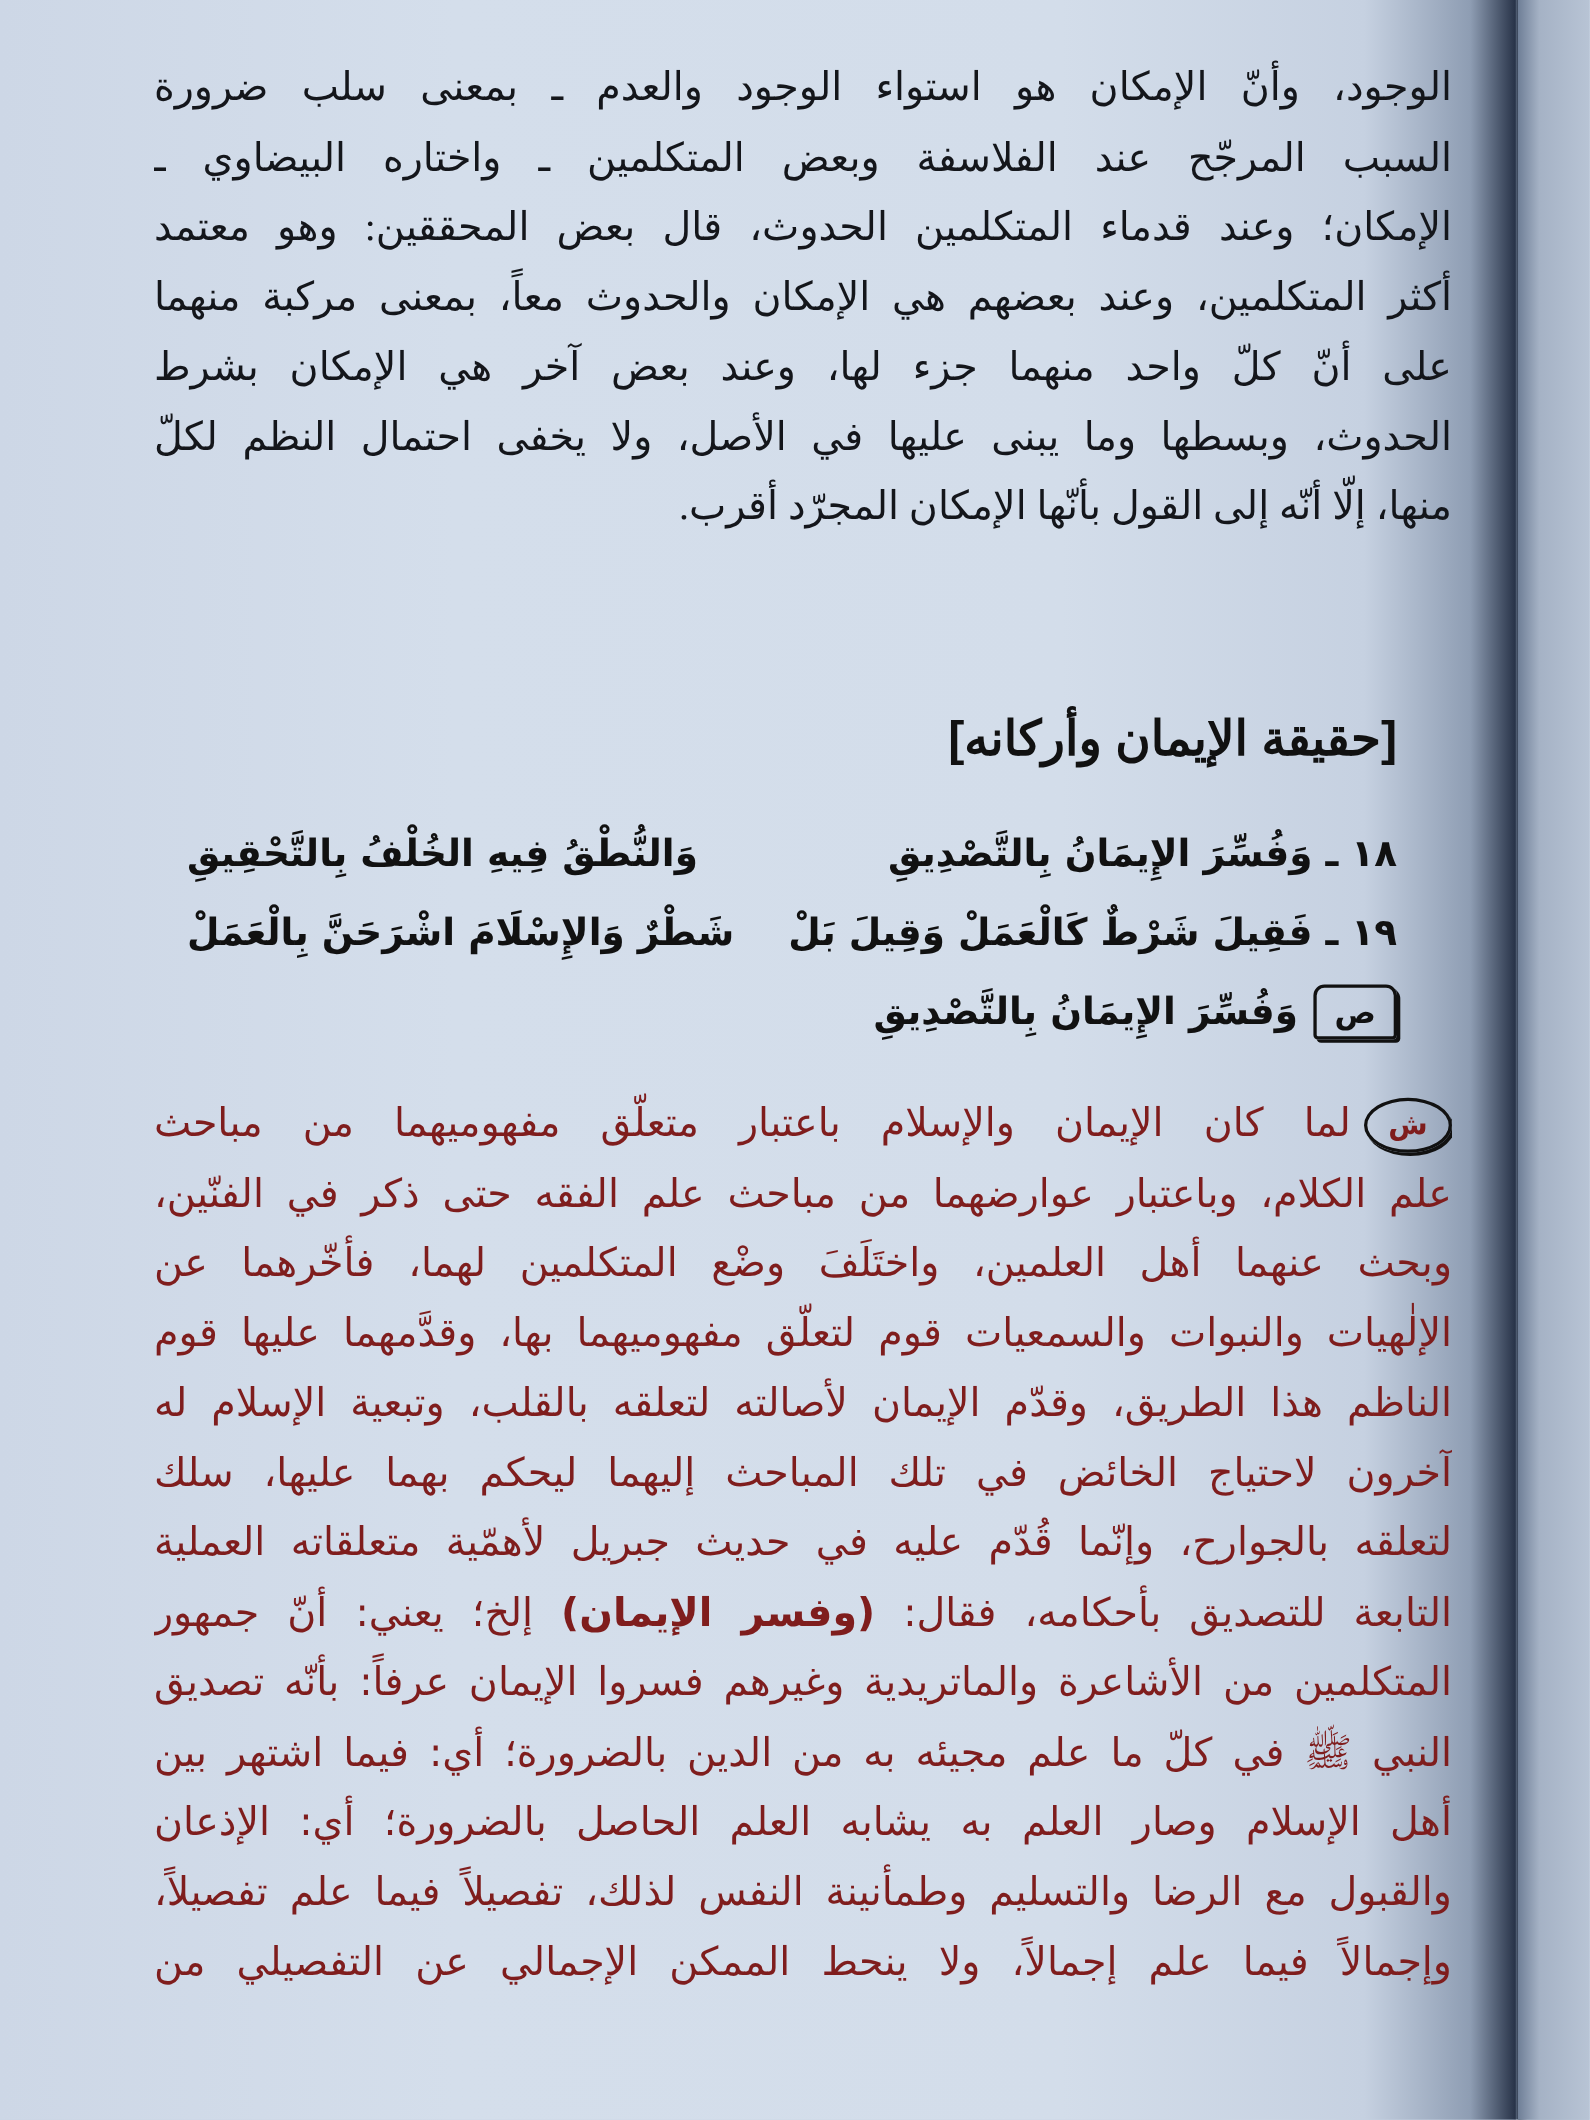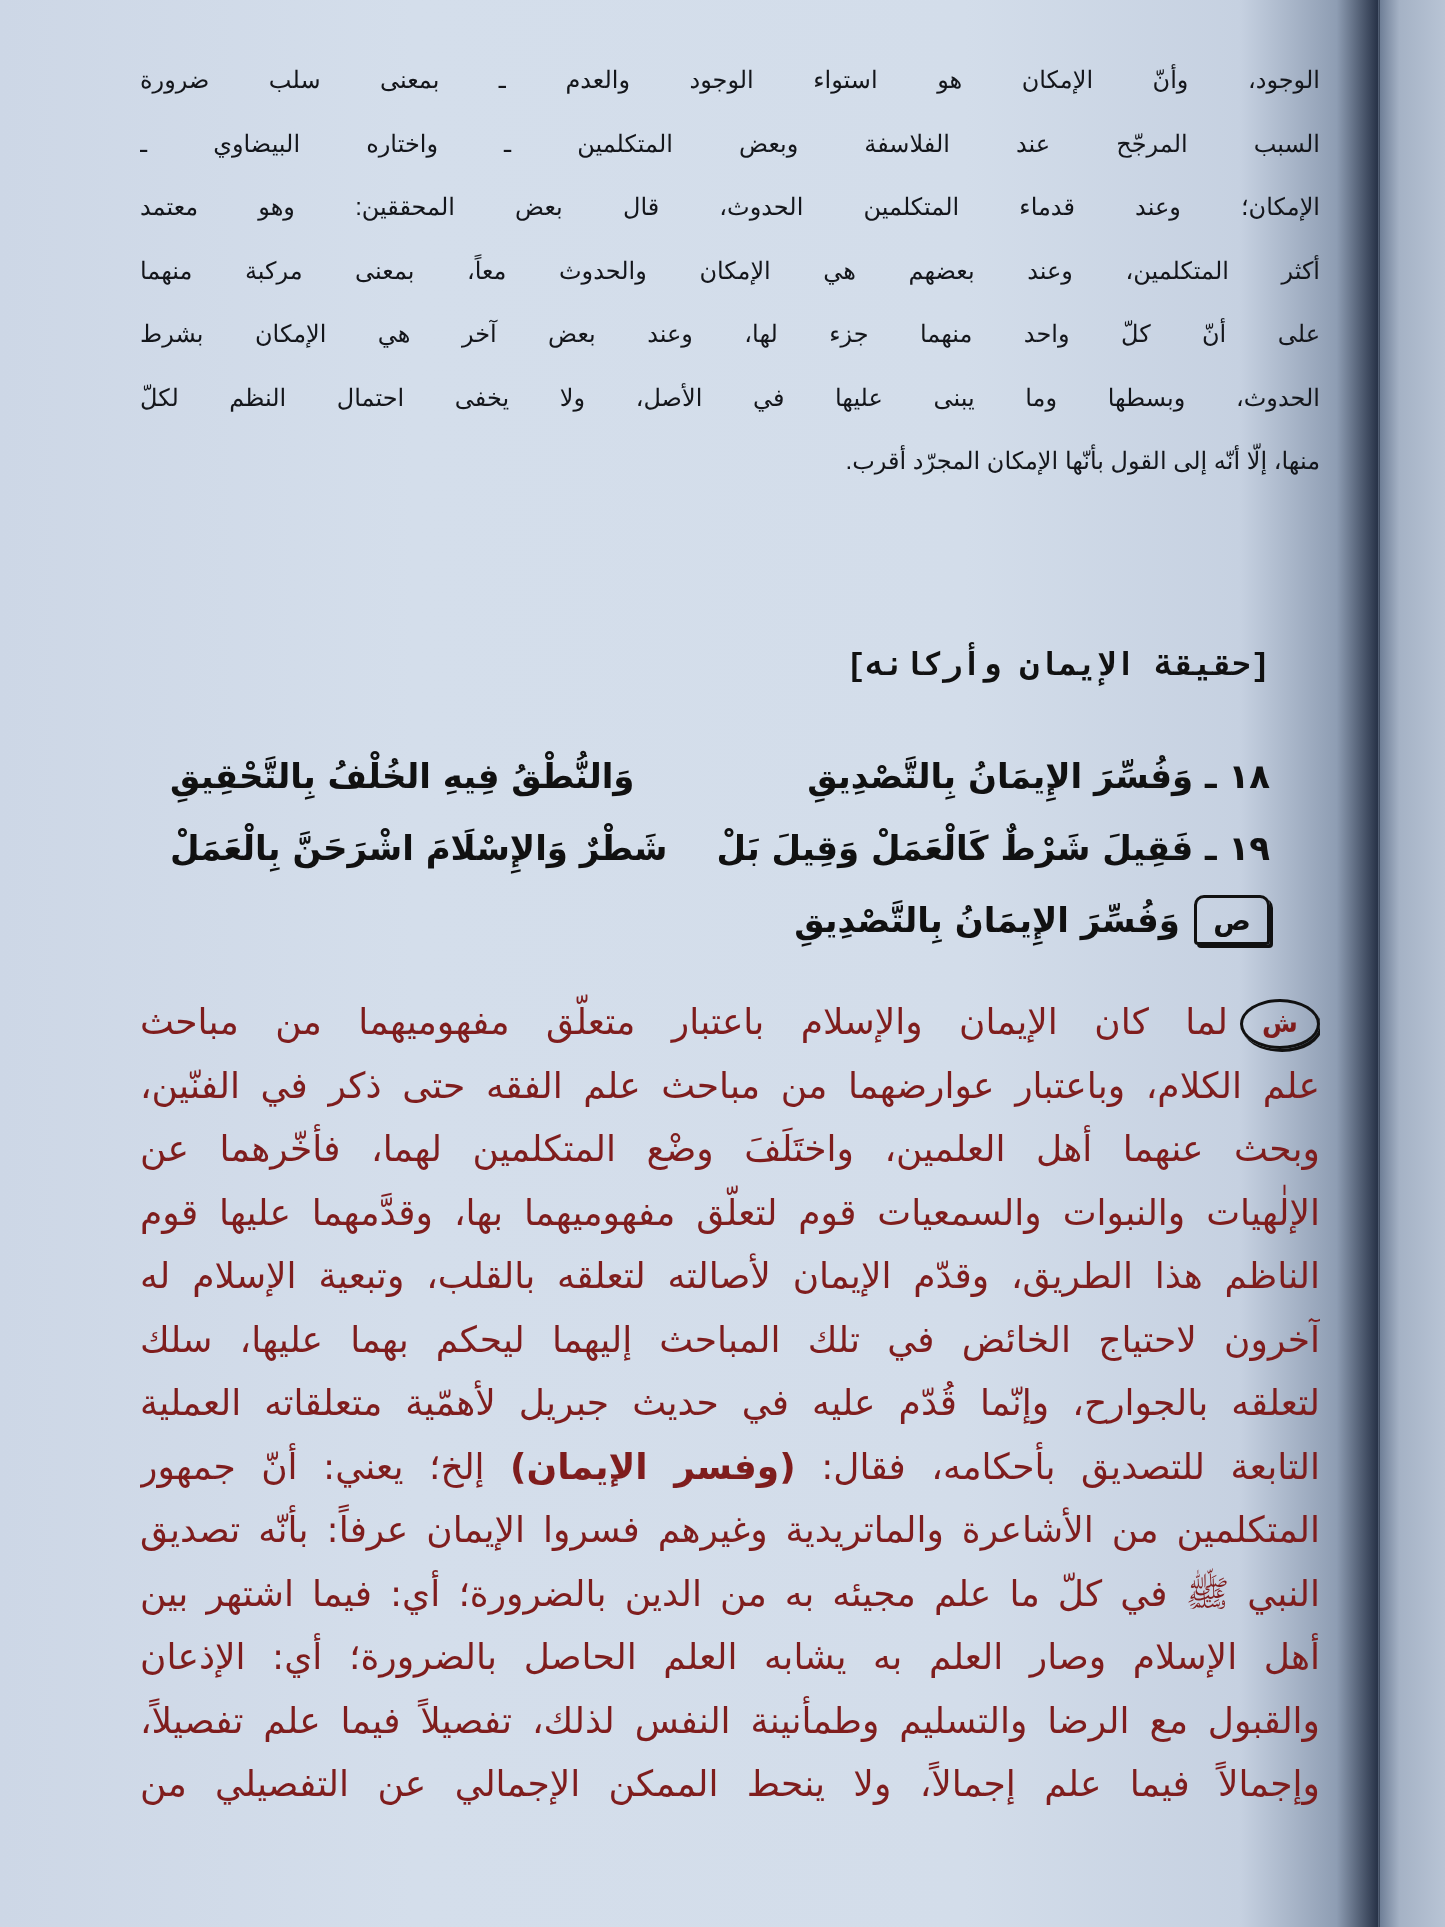--- a/index.html
+++ b/index.html
@@ -33,45 +33,45 @@
       background: linear-gradient(90deg, #6f7f97 0%, #a5b2c5 30%, #b8c4d5 100%);
     }
     .text-block {
       position: absolute;
       left: 140px;
       top: 48px;
       width: 1180px;
       direction: rtl;
       text-align: justify;
       color: #14161b;
-      font-family: Liberation Sans, sans-serif;
-      font-size: 24px;
+      font-family: Liberation Serif, serif;
+      font-size: 36px;
       line-height: 63.5px;
     }
     .line {
       display: block;
       height: 63.5px;
       white-space: nowrap;
       text-align: justify;
       text-align-last: justify;
       overflow: hidden;
     }
     .line.last {
       text-align-last: right;
     }
     .heading {
       position: absolute;
       left: 140px;
       top: 645px;
       width: 1130px;
       direction: rtl;
       text-align: right;
-      font-family: Liberation Mono, monospace;
+      font-family: Liberation Sans, sans-serif;
       font-weight: bold;
-      font-size: 32px;
+      font-size: 44px;
       color: #111;
     }
     .verses {
       position: absolute;
       left: 170px;
       top: 740px;
       width: 1100px;
       direction: rtl;
       font-family: "DejaVu Sans", sans-serif;
       font-weight: bold;

